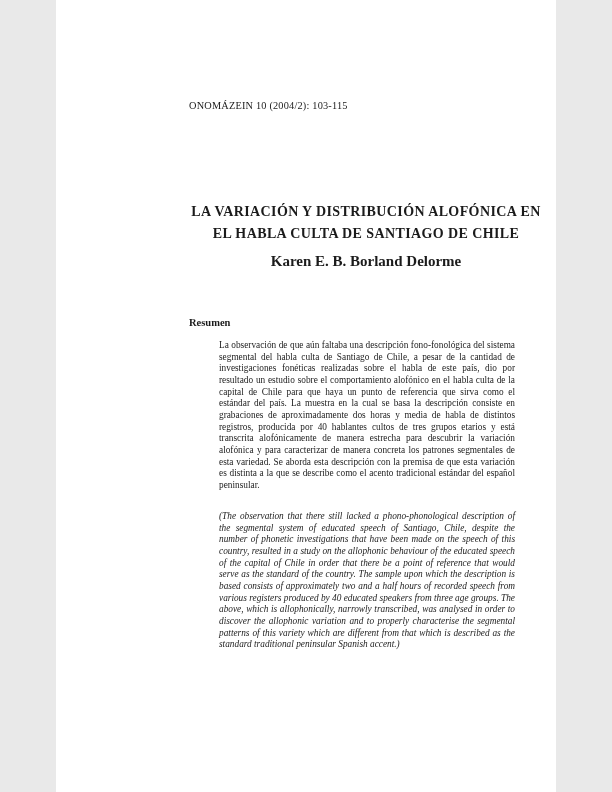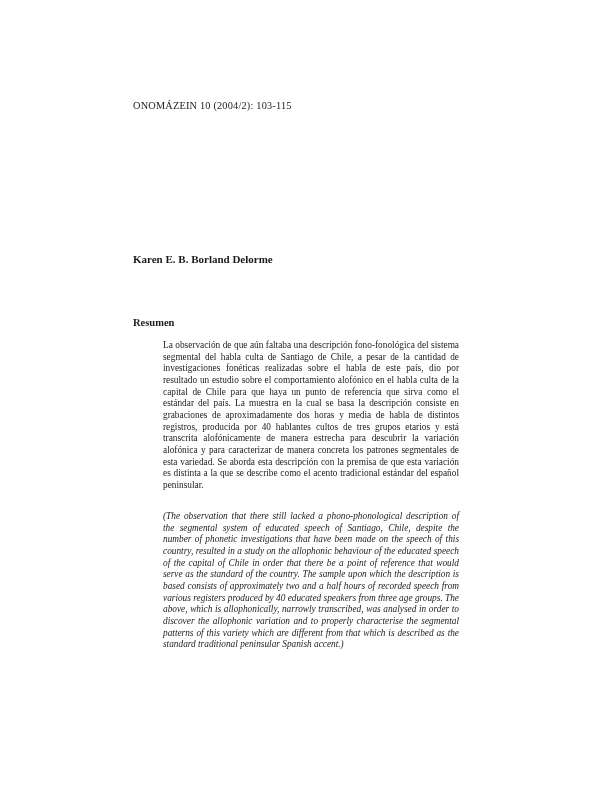--- a/index.html
+++ b/index.html
@@ -2,21 +2,21 @@
 <html><head>
 <meta charset="utf-8">
 <style>
   html, body {
     margin: 0;
     padding: 0;
     background: #e9e9e9;
   }
   .page {
     position: relative;
-    width: 612px;
+    width: 500px;
     height: 792px;
     margin: 0 auto;
     background: #ffffff;
     font-family: "Liberation Serif", serif;
     color: #1b1b1b;
     overflow: hidden;
   }
   .journal-header {
     position: absolute;
     left: 133px;
@@ -34,23 +34,23 @@
     font-weight: bold;
     font-size: 14px;
     line-height: 22px;
     letter-spacing: 0.4px;
   }
   .author {
     position: absolute;
     left: 133px;
     top: 253px;
     width: 354px;
-    text-align: left;
+    text-align: center;
     font-weight: bold;
-    font-size: 11px;
+    font-size: 15px;
   }
   .section-heading {
     position: absolute;
     left: 133px;
     width: 354px;
     text-align: left;
     font-size: 10.5px;
   }
   .resumen-heading {
     top: 317px;
@@ -76,20 +76,24 @@
     font-style: italic;
   }
 </style>
 </head>
 <body>
 
 <div class="page">
 
   <div class="journal-header">ONOMÁZEIN 10 (2004/2): 103-115</div>
 
+  <div class="article-title">
+    <span>LA VARIACIÓN Y DISTRIBUCIÓN ALOFÓNICA EN</span><br>
+    <span>EL HABLA CULTA DE SANTIAGO DE CHILE</span>
+  </div>
 
   <div class="author">Karen E. B. Borland Delorme</div>
 
   <div class="section-heading resumen-heading">Resumen</div>
 
   <div class="body-text resumen-text">La observación de que aún faltaba una descripción fono-fonológica del sistema segmental del habla culta de Santiago de Chile, a pesar de la cantidad de investigaciones fonéticas realizadas sobre el habla de este país, dio por resultado un estudio sobre el comportamiento alofónico en el habla culta de la capital de Chile para que haya un punto de referencia que sirva como el estándar del país. La muestra en la cual se basa la descripción consiste en grabaciones de aproximadamente dos horas y media de habla de distintos registros, producida por 40 hablantes cultos de tres grupos etarios y está transcrita alofónicamente de manera estrecha para descubrir la variación alofónica y para caracterizar de manera concreta los patrones segmentales de esta variedad. Se aborda esta descripción con la premisa de que esta variación es distinta a la que se describe como el acento tradicional estándar del español peninsular.</div>
 
 
   <div class="body-text abstract-text">(The observation that there still lacked a phono-phonological description of the segmental system of educated speech of Santiago, Chile, despite the number of phonetic investigations that have been made on the speech of this country, resulted in a study on the allophonic behaviour of the educated speech of the capital of Chile in order that there be a point of reference that would serve as the standard of the country. The sample upon which the description is based consists of approximately two and a half hours of recorded speech from various registers produced by 40 educated speakers from three age groups. The above, which is allophonically, narrowly transcribed, was analysed in order to discover the allophonic variation and to properly characterise the segmental patterns of this variety which are different from that which is described as the standard traditional peninsular Spanish accent.)</div>
 

